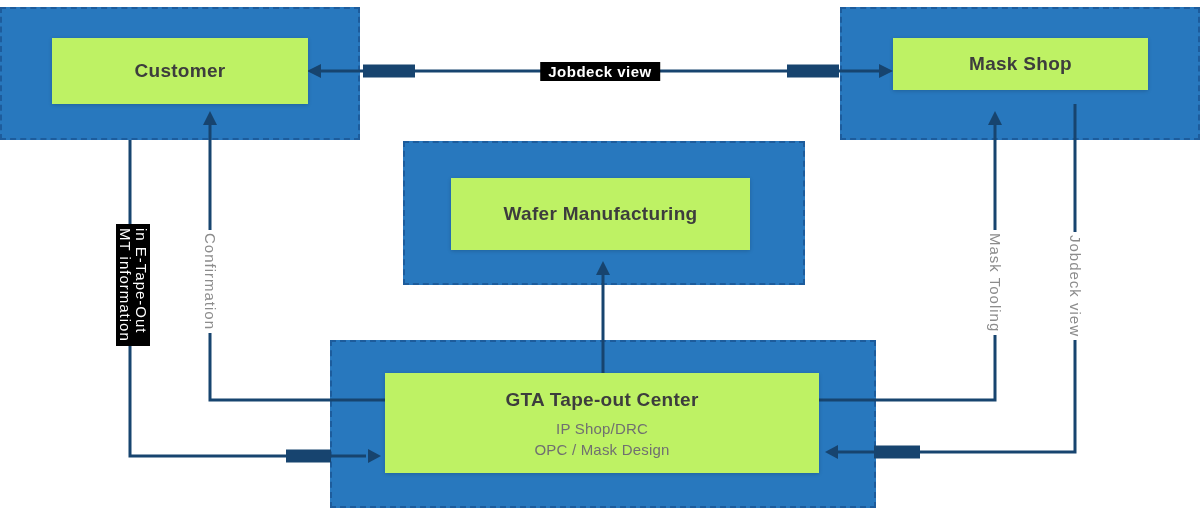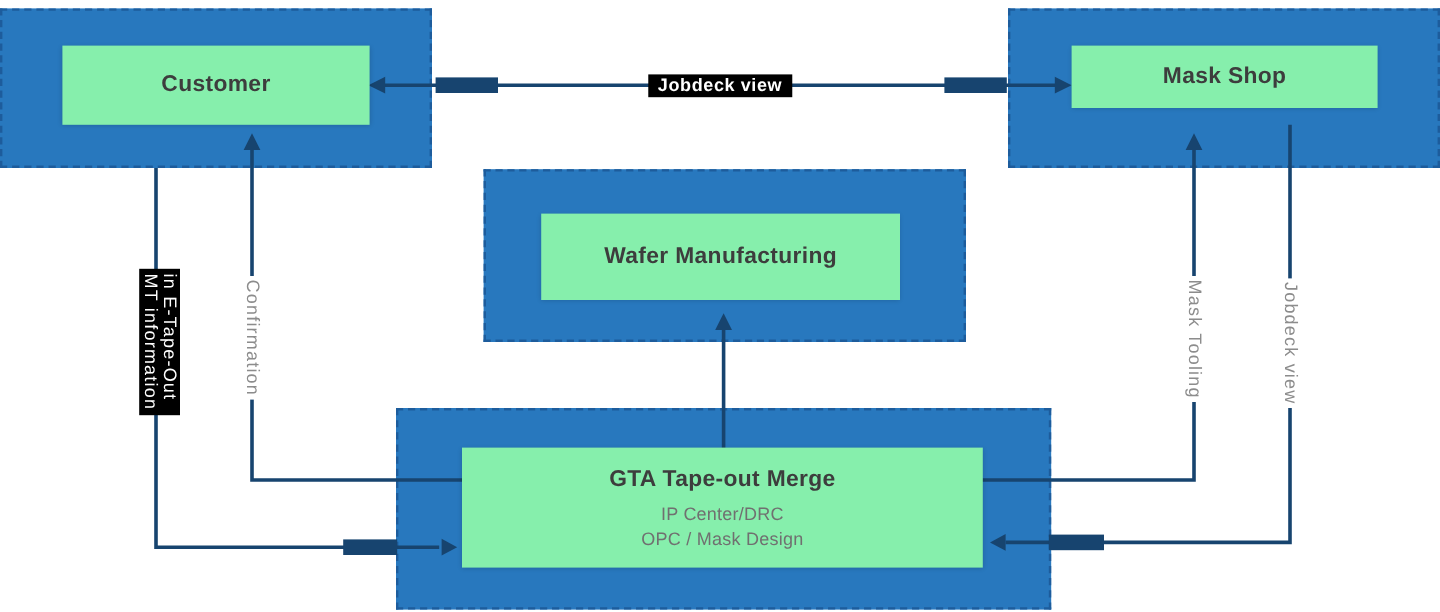--- a/index.html
+++ b/index.html
@@ -5,21 +5,21 @@
   html,body { margin:0; padding:0; background:#ffffff; }
   .canvas {
     position:relative; width:1200px; height:510px; background:#ffffff;
     font-family:"Liberation Sans", sans-serif; overflow:hidden;
   }
   .bluebox {
     position:absolute; background:#2878BE; border:2px dashed #1D5C9C;
     box-sizing:border-box;
   }
   .whitebox {
-    position:absolute; background:#86efac;
+    position:absolute; background:#bef264;
     display:flex; flex-direction:column; align-items:center; justify-content:center;
     box-shadow:0 1px 4px rgba(0,0,0,0.18);
   }
   .node-title {
     font-weight:700; font-size:19px; color:#3D3D3D; letter-spacing:0.3px;
     white-space:nowrap;
   }
   .node-sub {
     font-size:15px; color:#707070; letter-spacing:0.2px; white-space:nowrap;
   }
@@ -96,22 +96,22 @@
 
   <div class="whitebox" style="left:893px; top:38px; width:255px; height:52px;">
     <span class="node-title">Mask Shop</span>
   </div>
 
   <div class="whitebox" style="left:451px; top:178px; width:299px; height:72px;text-align:center;">
     <span class="node-title">Wafer Manufacturing</span>
   </div>
 
   <div class="whitebox" style="left:385px; top:373px; width:434px; height:100px;">
-    <span class="node-title gta-title">GTA Tape-out Merge</span>
-    <span class="node-sub">IP Center/DRC</span>
+    <span class="node-title gta-title">GTA Tape-out Center</span>
+    <span class="node-sub">IP Shop/DRC</span>
     <span class="node-sub gta-sub">OPC / Mask Design</span>
   </div>
 
   <div class="hlabel" style="left:600px; top:62px;">Jobdeck view</div>
 
   <div class="vlabel hl" style="left:133px; top:224px;">
     <span class="vline">MT information</span>
     <span class="vline">in E-Tape-Out</span>
   </div>
 

